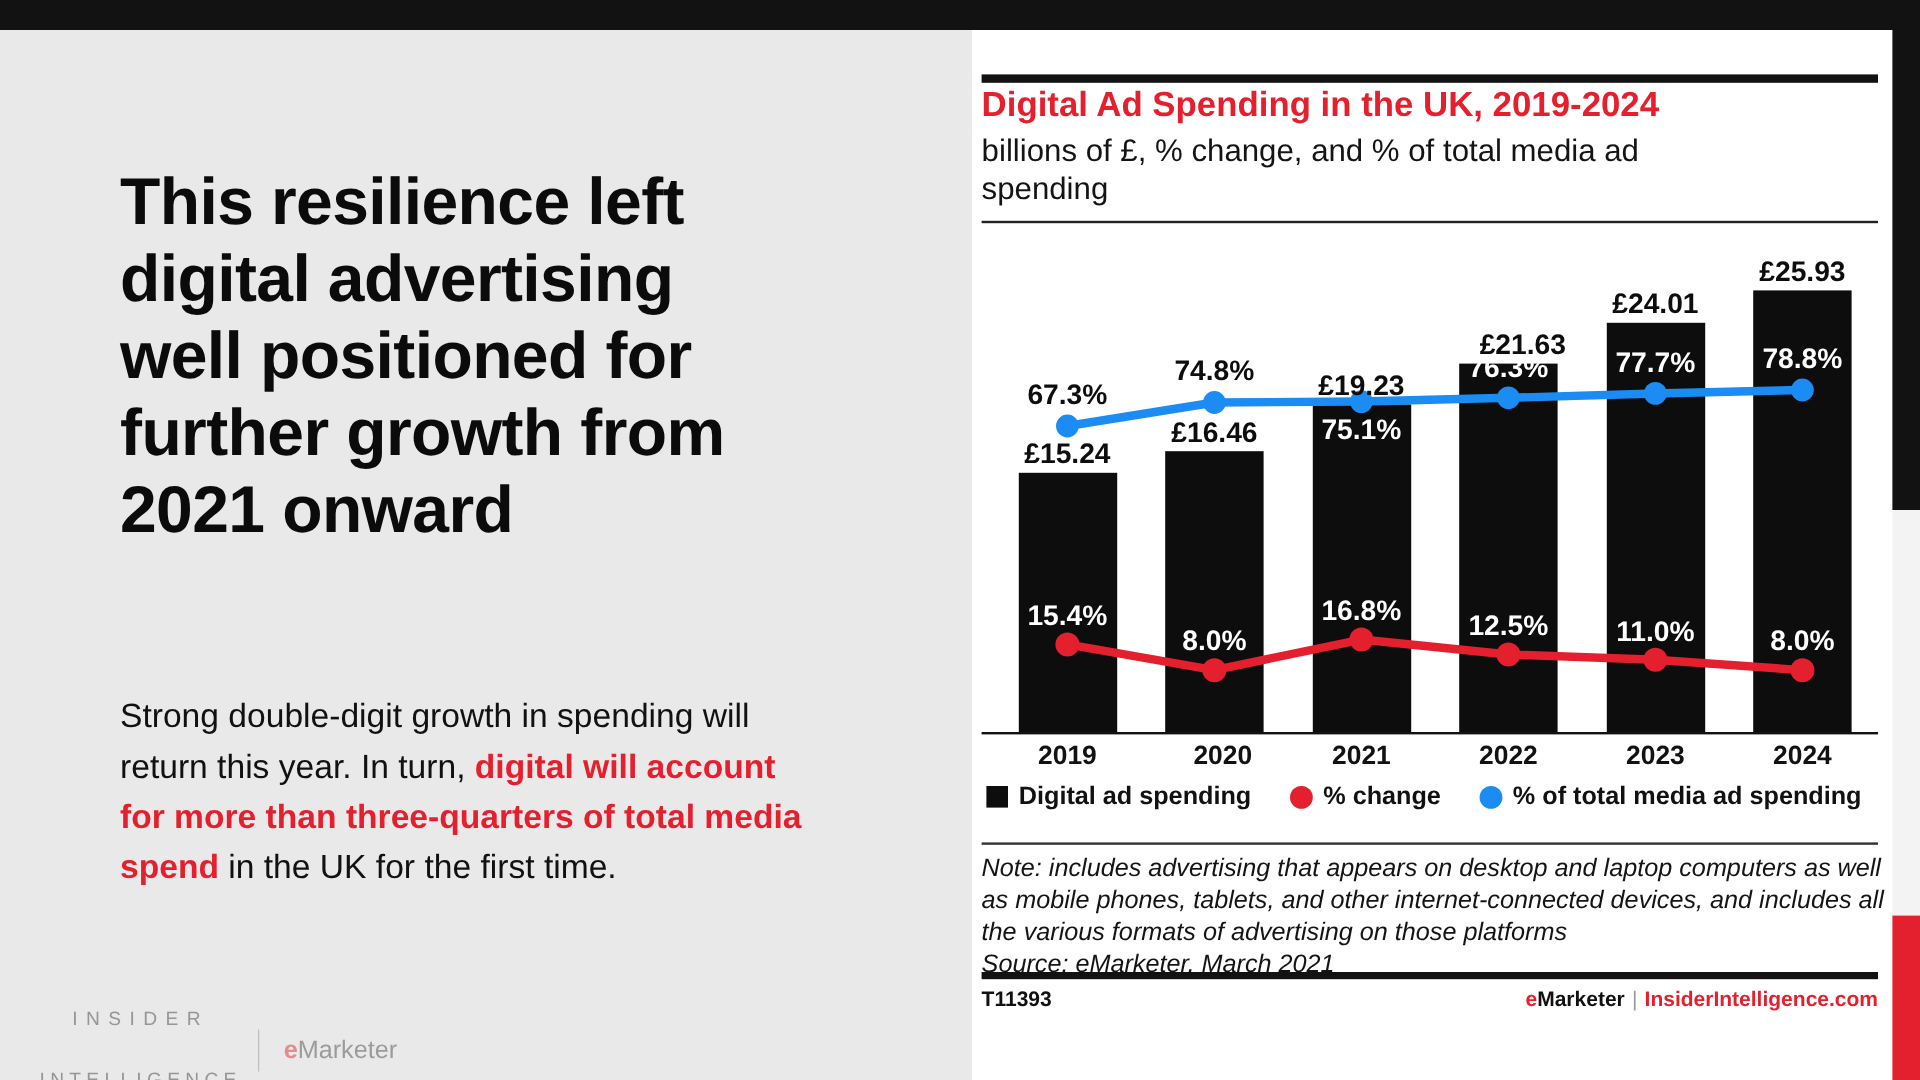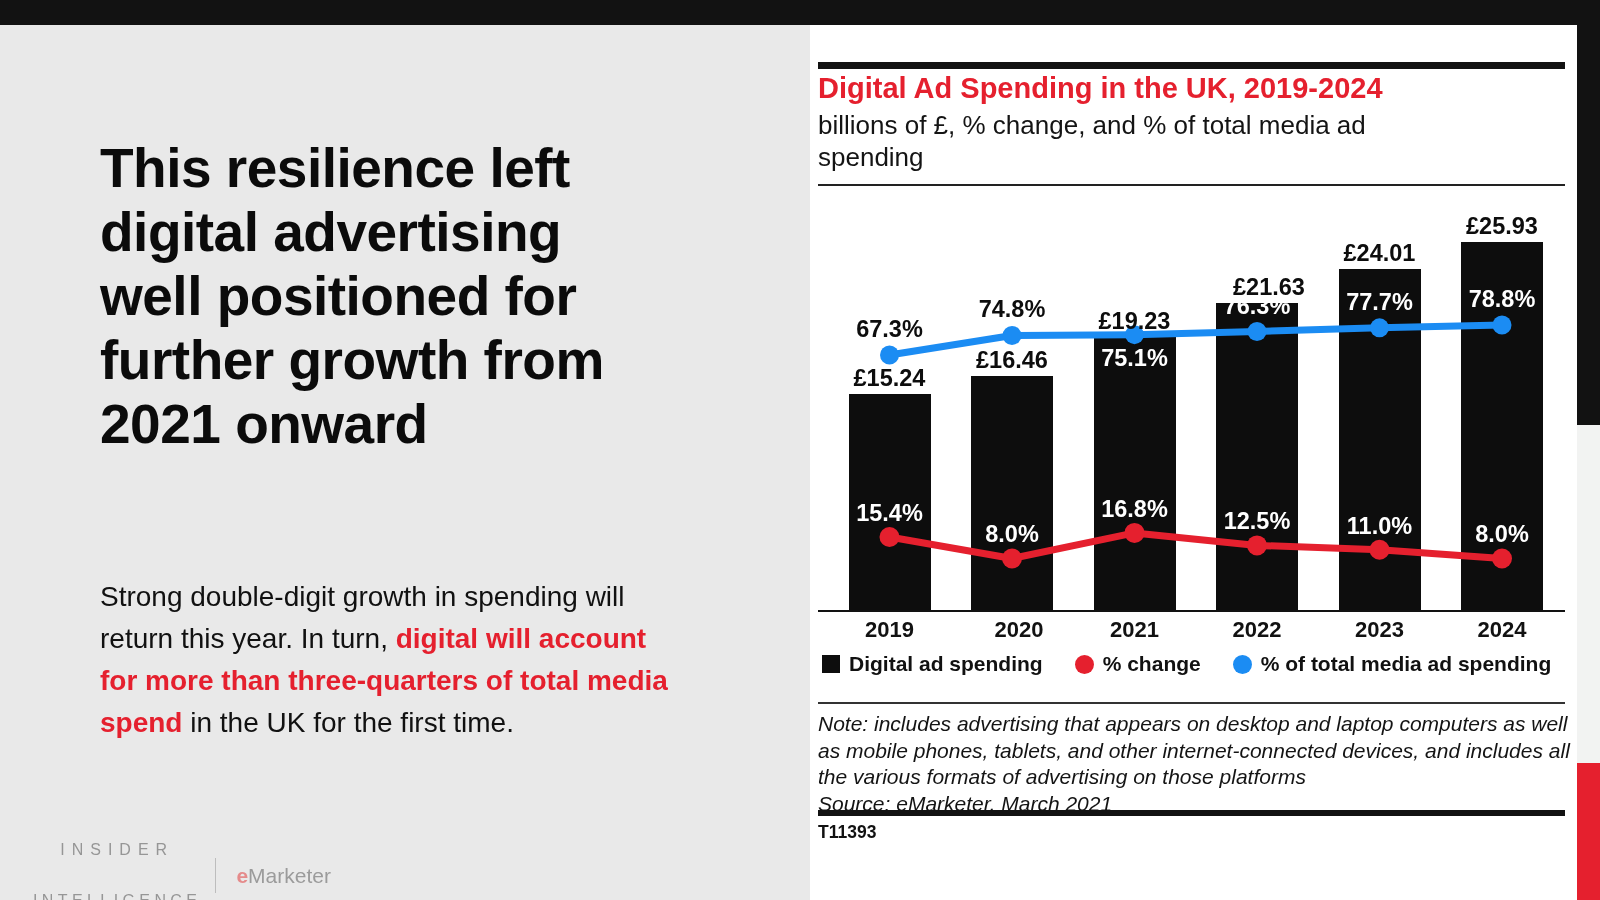--- a/index.html
+++ b/index.html
@@ -175,13 +175,14 @@
 <div class="abs rule-note"></div>
 <div class="abs note" id="note">
     <div>Note: includes advertising that appears on desktop and laptop computers as well</div>
     <div>as mobile phones, tablets, and other internet-connected devices, and includes all</div>
     <div>the various formats of advertising on those platforms</div>
     <div>Source: eMarketer, March 2021</div>
   </div>
 <div class="abs rule rule-thick-bottom"></div>
 <div class="abs footer-row">
   <div>T11393</div>
+  <div class="footer-right"><span class="fr-e">e</span><span>Marketer</span><span class="fr-div">|</span><span class="fr-site">InsiderIntelligence.com</span></div>
 </div>
 
 </body></html>

